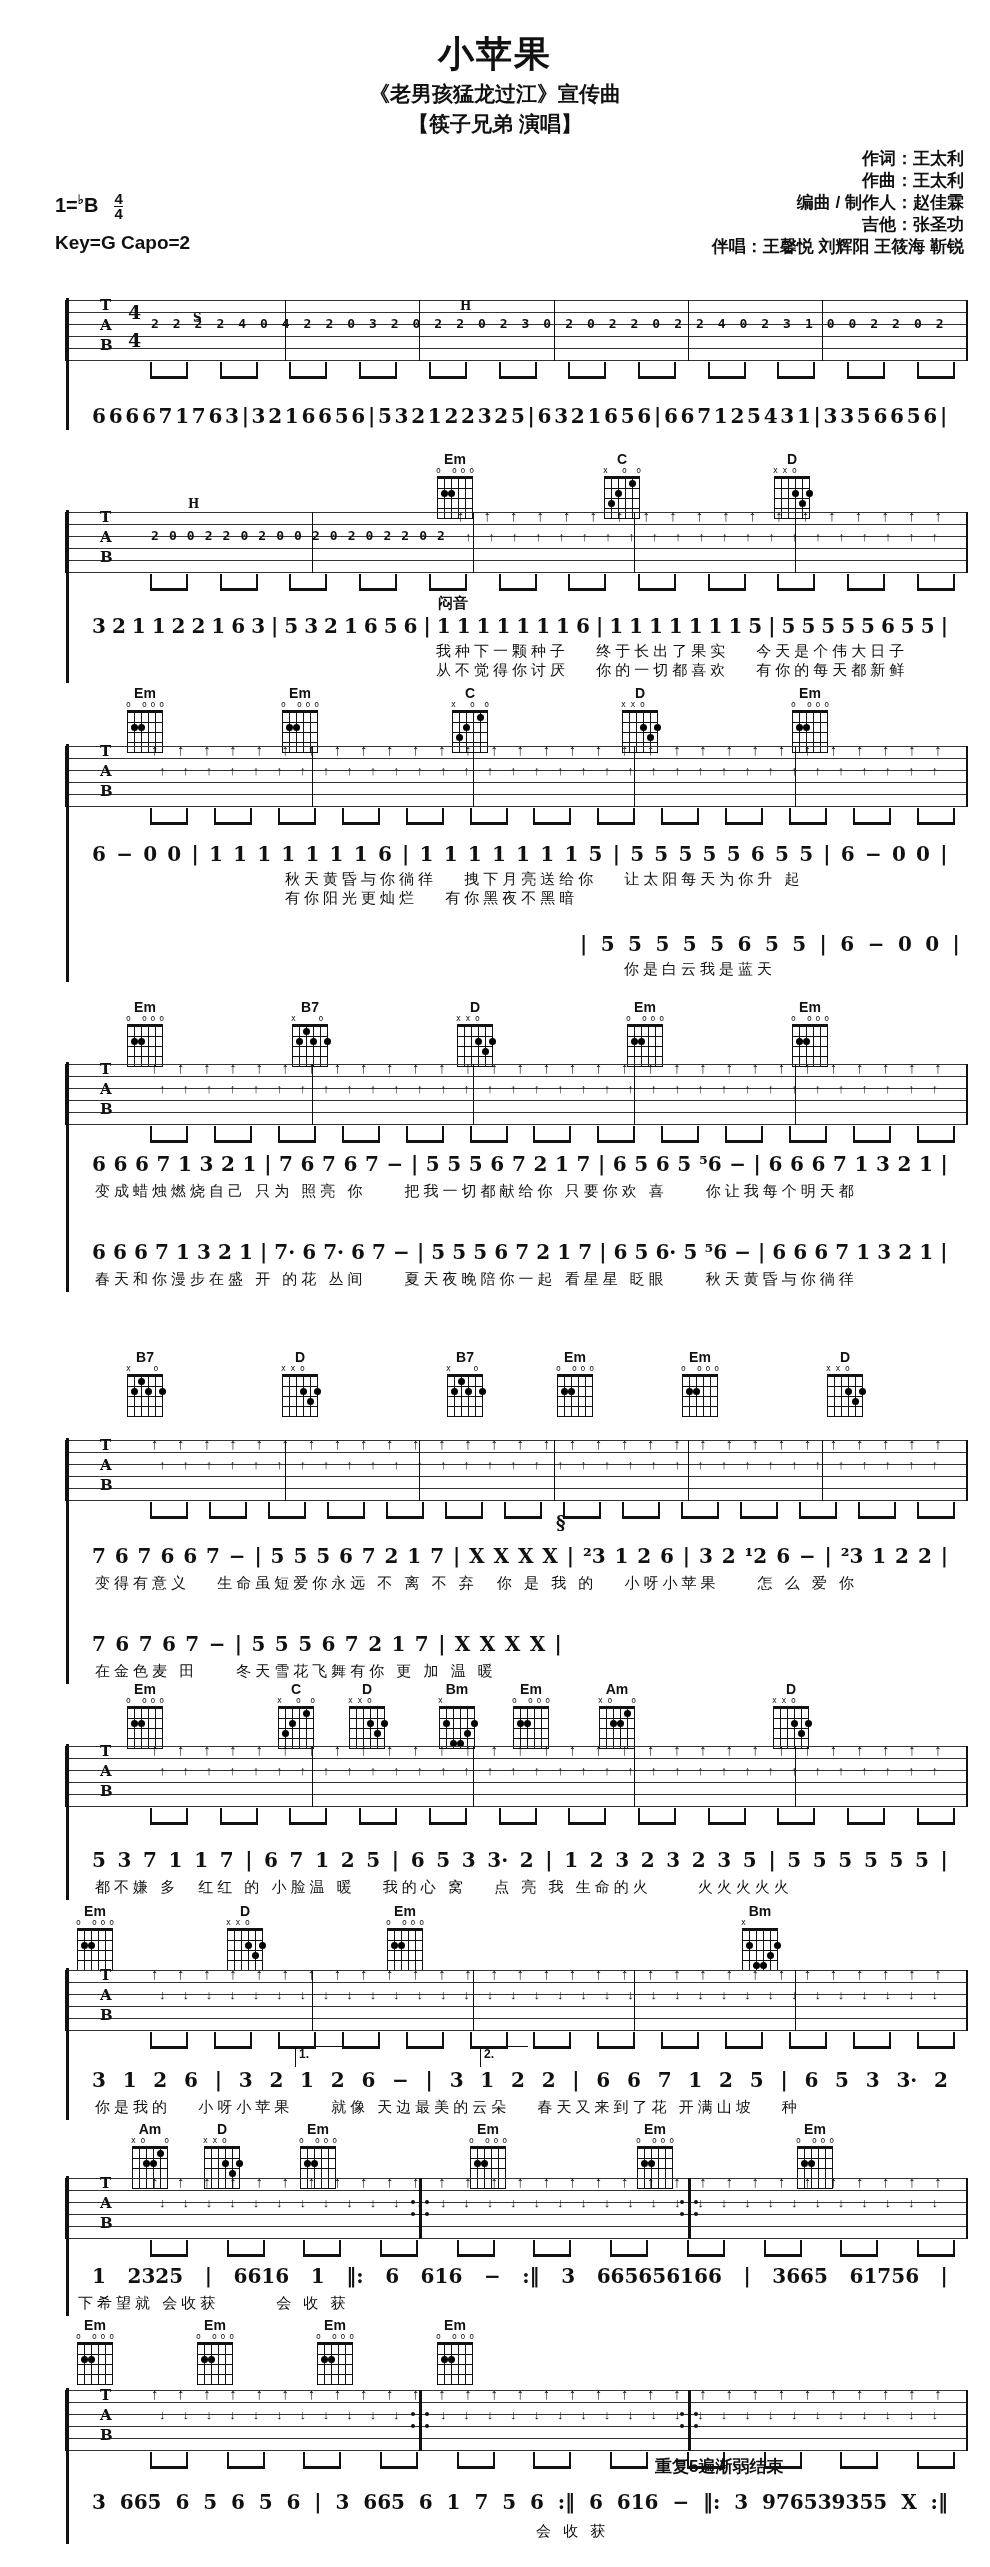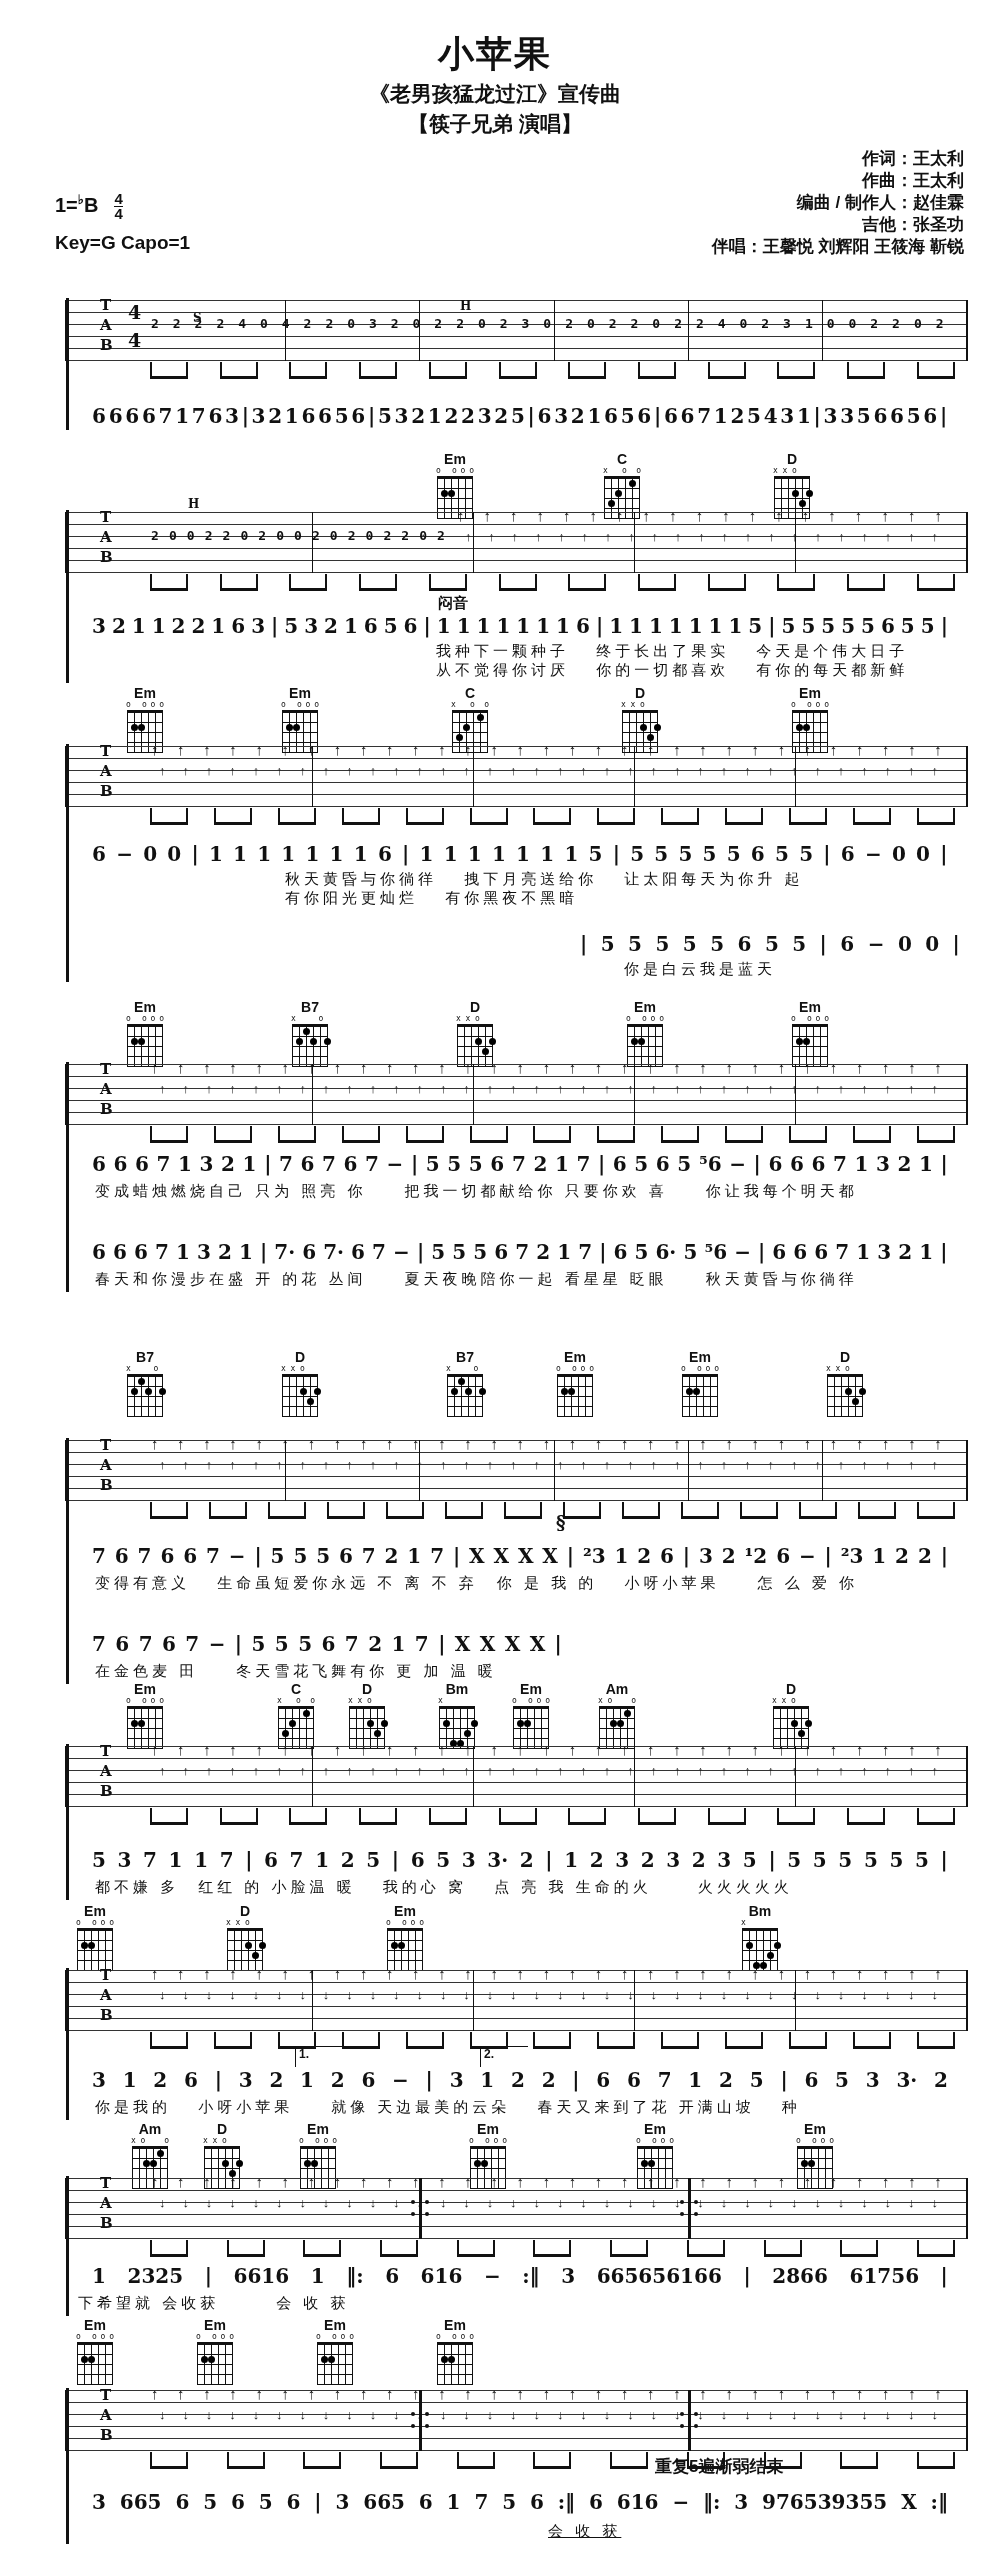--- a/index.html
+++ b/index.html
@@ -65,21 +65,21 @@
   <div>作词：王太利</div>
   <div>作曲：王太利</div>
   <div>编曲 / 制作人：赵佳霖</div>
   <div>吉他：张圣功</div>
   <div>伴唱：王馨悦 刘辉阳 王筱海 靳锐</div>
 </div>
 
 <div class="abs keysig">
   <span>1=</span><sup>♭</sup><span>B</span><span class="frac"><b>4</b><b>4</b></span>
 </div>
-<div class="abs capo">Key=G Capo=1</div>
+<div class="abs capo">Key=G Capo=2</div>
 
 <div id="score">
     <div class="staff" style="top: 300px;">
       <div class="staff-letter" style="top: -2px;">T</div>
       <div class="staff-letter" style="top: 18px;">A</div>
       <div class="staff-letter" style="top: 38px;">B</div>
       <div class="tsig" style="top: 3px;">4</div>
       <div class="tsig" style="top: 31px;">4</div>
       <div class="bar" style="left: 219.167px;"></div>
       <div class="bar" style="left: 353.333px;"></div>
@@ -1763,21 +1763,21 @@
       <span>6616</span>
       <span>1</span>
       <span>‖:</span>
       <span>6</span>
       <span>616</span>
       <span>−</span>
       <span>:‖</span>
       <span>3</span>
       <span>665656166</span>
       <span>|</span>
-      <span>2866</span>
+      <span>3665</span>
       <span>61756</span>
       <span>|</span>
     </div>
     <div class="lyric" style="left: 78px; top: 2294px; text-align: right;">下希望就 会收获　　　会 收 获</div>
     <div class="brace" style="top: 2176px; height: 140px;"></div>
     <div class="chord abs" style="left: 72px; top: 2318px;">
       <div class="cname">Em</div>
       <div class="cmarks">
         <span>o</span>
         <span></span>
@@ -1952,16 +1952,16 @@
       <span>:‖</span>
       <span>6</span>
       <span>616</span>
       <span>−</span>
       <span>‖:</span>
       <span>3</span>
       <span>976539355</span>
       <span>X</span>
       <span>:‖</span>
     </div>
-    <div class="lyric" style="left: 548px; top: 2522px; text-decoration: underline;">会 收 获</div>
+    <div class="lyric" style="left: 536px; top: 2522px;">会 收 获</div>
     <div class="brace" style="top: 2388px; height: 156px;"></div>
     <div class="ann label-strong" style="left: 655px; top: 2455px;">重复5遍渐弱结束</div>
   </div>
 
 </body></html>

